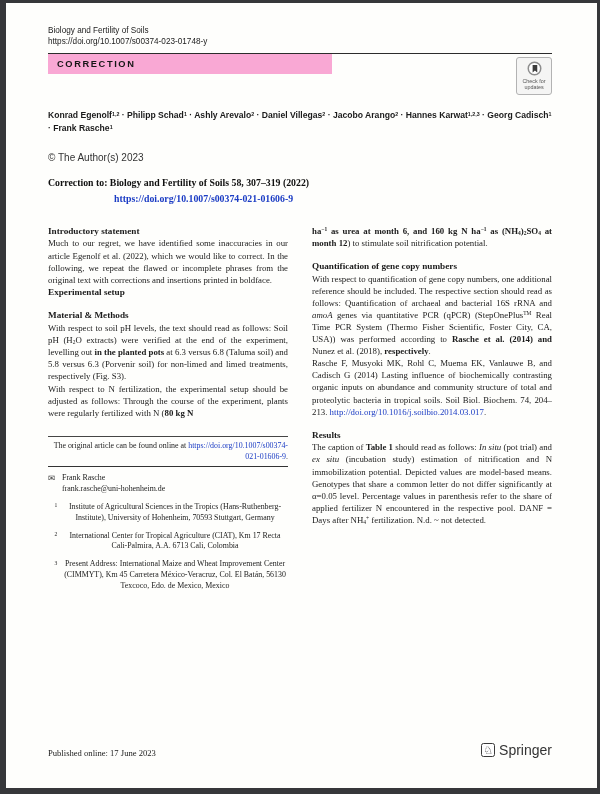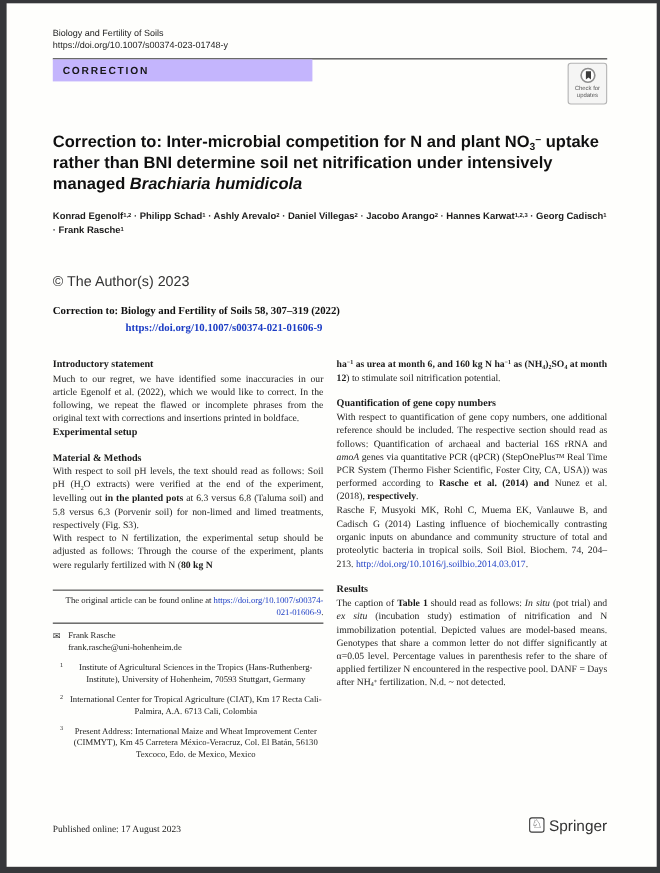--- a/index.html
+++ b/index.html
@@ -5,36 +5,36 @@
   html,body{margin:0;padding:0}
   body{width:600px;height:794px;background:#36373a;position:relative;overflow:hidden;
        font-family:"Liberation Sans",sans-serif;}
   .page{position:absolute;left:6px;top:3px;right:3px;bottom:6px;background:#fefefc;overflow:hidden}
   .content{position:relative;height:100%;box-sizing:border-box;padding:23px 45px 14px 42px;color:#1c1c1c}
 
   .journal{font-size:8.2px;color:#222}
   .doi-top{font-size:8.2px;color:#222;margin-top:2px}
 
   .banner-row{margin-top:7px;border-top:1.6px solid #2c2c2c;position:relative;height:42px}
-  .banner{width:236px;height:20px;background:#c4b5fd;color:#161616;font-weight:bold;
+  .banner{width:284px;height:20px;background:#f9a8d4;color:#161616;font-weight:bold;
           font-size:9.3px;letter-spacing:1.6px;line-height:20px;padding-left:9px;box-sizing:border-box}
   .check-badge{position:absolute;right:0;top:3px;width:36px;border:1px solid #b3b3b3;border-radius:3px;
                background:#f5f5f4;text-align:center;padding:2px 1px 3px;box-sizing:border-box;cursor:pointer}
   .check-badge svg{display:block;margin:1px auto 2px}
   .check-label{font-size:5.4px;line-height:1.18;color:#555}
 
   .title{margin-top:24px;font-size:15px;font-weight:bold;color:#101010;line-height:1.27;max-width:514px}
   .authors{margin-top:13px;font-size:8.6px;font-weight:bold;color:#1b1b1b;line-height:1.5;max-width:514px}
-  .copyright{margin-top:32px;font-size:13px;color:#333}
+  .copyright{margin-top:17px;font-size:10px;color:#333}
 
   .citation{margin-top:14px;font-family:"Liberation Serif",serif;font-size:9.8px;font-weight:bold;color:#101010}
   .citation-link{margin:2.5px 0 0 66px;font-family:"Liberation Serif",serif;font-size:9.8px;
                  font-weight:bold;color:#1b3cc4;cursor:pointer;display:inline-block}
 
-  .columns{display:flex;gap:12px;margin-top:19px;font-family:"Liberation Serif",serif;
+  .columns{display:flex;gap:24px;margin-top:19px;font-family:"Liberation Serif",serif;
            font-size:8.8px;line-height:1.375;text-align:justify;color:#1b1b1b}
   .col{flex:1;min-width:0}
   .sec-h{font-weight:bold;font-size:9.2px;text-align:left}
   .sp{margin-top:11px}
   p{margin:0}
 
   .seg-b{font-weight:bold}
   .seg-i{font-style:italic}
   .seg-link{color:#1b3cc4;cursor:pointer}
   .seg-sup{font-size:62%;position:relative;top:-0.45em;line-height:0}
@@ -76,21 +76,20 @@
             <path d="M9 6.2h7.4v12l-3.7-3.1L9 18.2z" fill="#3c3c3c"></path>
           </svg>
         </span>
         <div class="check-label">
           <div>Check for</div>
           <div>updates</div>
         </div>
       </div>
     </div>
 
-    <div class="title"><span>Correction to: Inter-microbial competition for N and plant NO</span><span class="seg-sub">3</span><span class="seg-sup">−</span><span> uptake rather than BNI determine soil net nitrification under intensively managed </span><span class="seg-i">Brachiaria humidicola</span></div>
 
     <div class="authors"><span>Konrad Egenolf</span><span class="seg-sup">1,2</span><span> · Philipp Schad</span><span class="seg-sup">1</span><span> · Ashly Arevalo</span><span class="seg-sup">2</span><span> · Daniel Villegas</span><span class="seg-sup">2</span><span> · Jacobo Arango</span><span class="seg-sup">2</span><span> · Hannes Karwat</span><span class="seg-sup">1,2,3</span><span> · Georg Cadisch</span><span class="seg-sup">1</span><span> · Frank Rasche</span><span class="seg-sup">1</span></div>
 
     <div class="copyright">© The Author(s) 2023</div>
 
     <div class="citation">Correction to: Biology and Fertility of Soils 58, 307–319 (2022)</div>
     <div><span class="citation-link">https://doi.org/10.1007/s00374-021-01606-9</span></div>
 
     <div class="columns">
 
@@ -137,21 +136,21 @@
 
         <p><span>Rasche F, Musyoki MK, Rohl C, Muema EK, Vanlauwe B, and Cadisch G (2014) Lasting influence of biochemically contrasting organic inputs on abundance and community structure of total and proteolytic bacteria in tropical soils. Soil Biol. Biochem. 74, 204–213. </span><span class="seg-link">http://doi.org/10.1016/j.soilbio.2014.03.017</span><span>.</span></p>
 
         <div class="sec-h sp">Results</div>
         <p><span>The caption of </span><span class="seg-b">Table 1</span><span> should read as follows: </span><span class="seg-i">In situ</span><span> (pot trial) and </span><span class="seg-i">ex situ</span><span> (incubation study) estimation of nitrification and N immobilization potential. Depicted values are model-based means. Genotypes that share a common letter do not differ significantly at α=0.05 level. Percentage values in parenthesis refer to the share of applied fertilizer N encountered in the respective pool. DANF = Days after NH</span><span class="seg-sub">4</span><span class="seg-sup">+</span><span> fertilization. N.d. ~ not detected.</span></p>
       </div>
 
     </div>
 
     <div class="page-footer">
-      <div class="published">Published online: 17 August 2023</div>
+      <div class="published">Published online: 17 June 2023</div>
       <div class="springer">
         <span class="springer-mark">♘</span>
         <span class="springer-text">Springer</span>
       </div>
     </div>
 
   </div>
 </div>
 
 </body></html>

